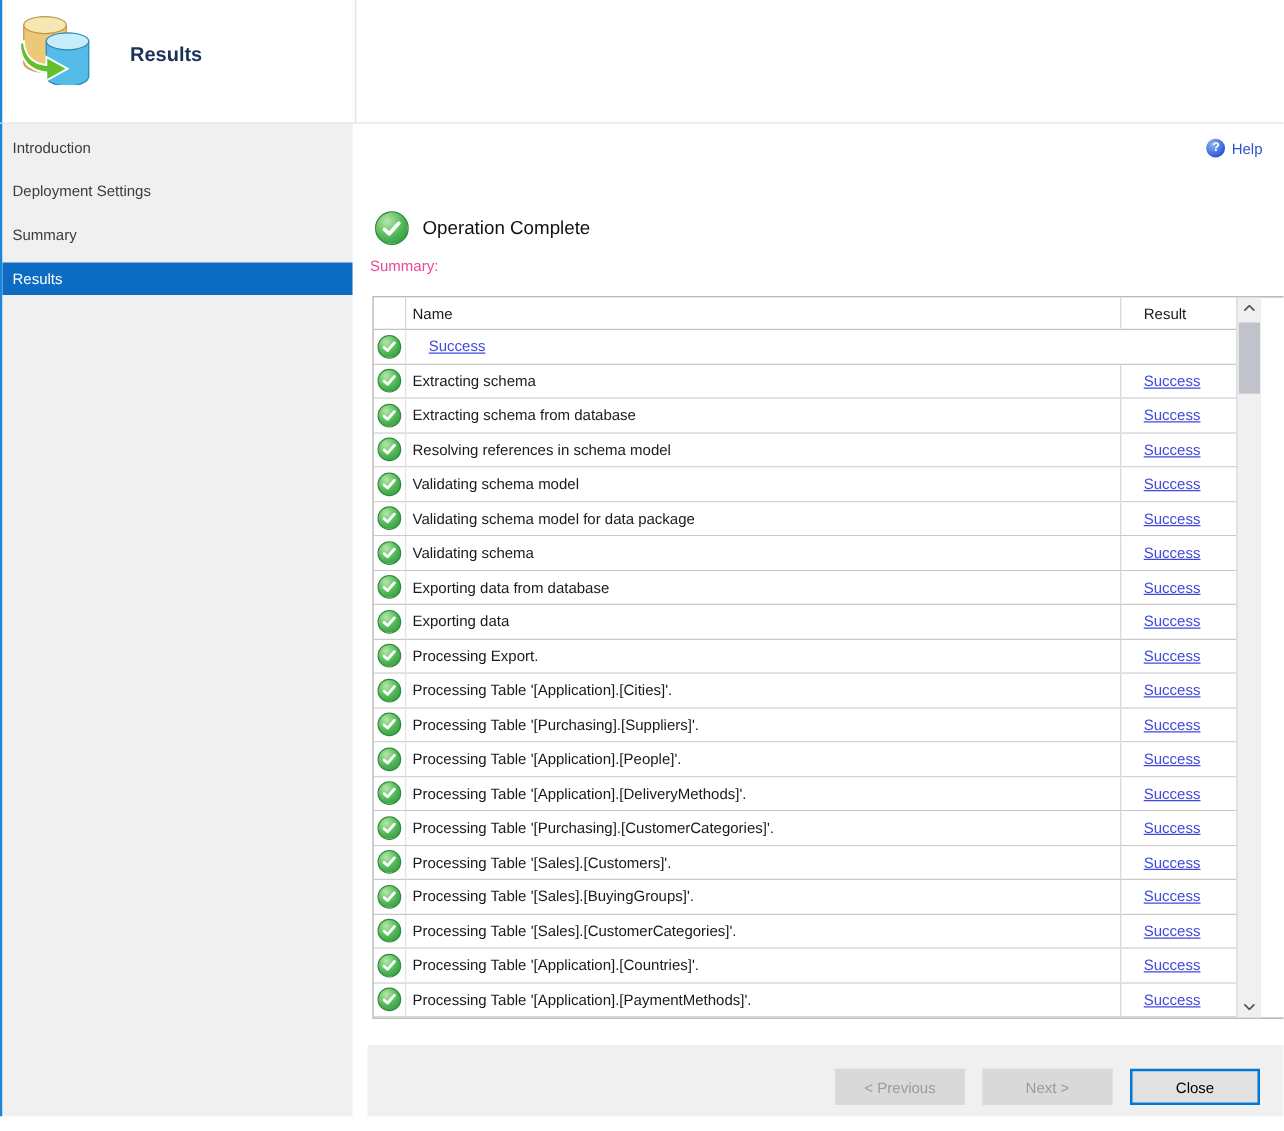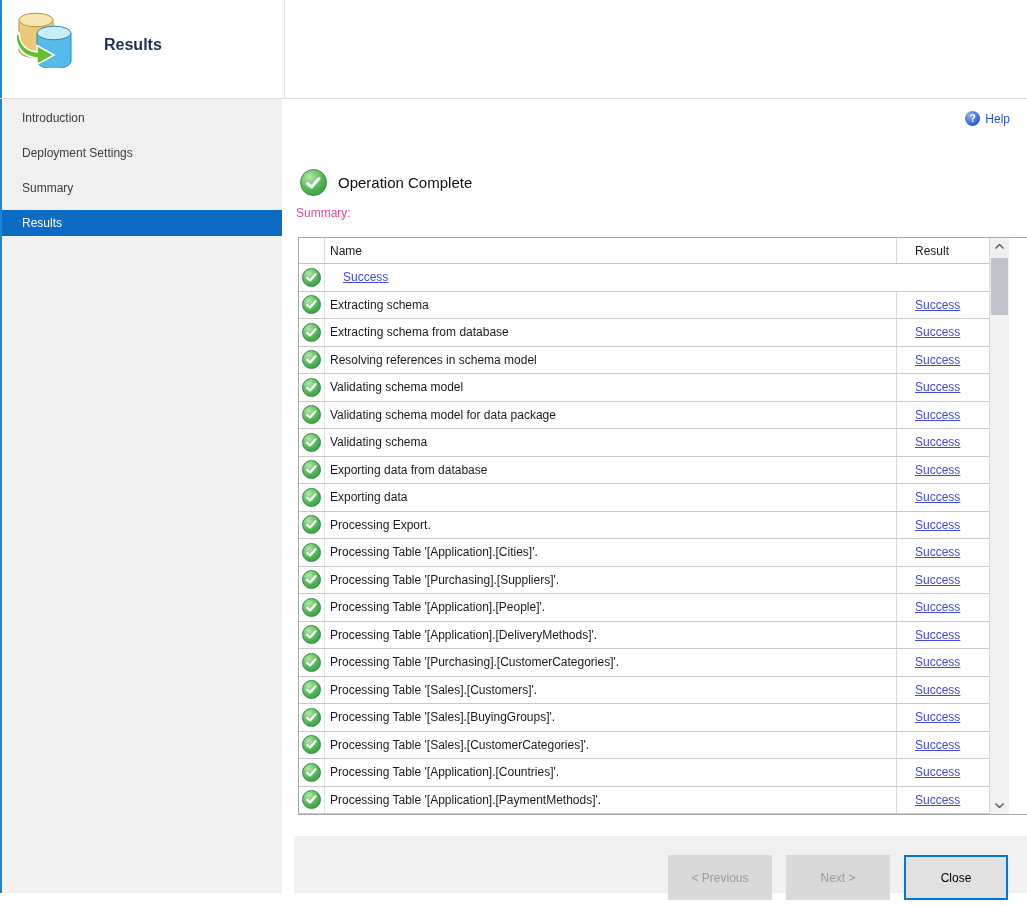--- a/index.html
+++ b/index.html
@@ -12,21 +12,21 @@
 
   
   .header { position:absolute; left:2px; top:0; width:1025px; height:98px; background:#fff; }
   .app-icon { position:absolute; left:12px; top:8px; width:58px; height:60px; }
   .page-title { position:absolute; left:102px; top:36px; font-size:16px; font-weight:bold; color:#1b3159; }
   .header-vsep { position:absolute; left:282px; top:0; width:1px; height:98px; background:#e4e4e4; }
   .header-divider { position:absolute; left:0; top:98px; width:1027px; height:1px; background:#e0e0e0; }
 
   
   .sidebar { position:absolute; left:2px; top:99px; width:280px; height:794px; background:#f0f0f0; padding-top:6px; }
-  .sb-item { height:26px; line-height:26px; padding-left:20px; margin-bottom:9px; color:#3c3c3c; cursor:default; }
+  .sb-item { height:26px; line-height:26px; padding-left:8px; margin-bottom:9px; color:#3c3c3c; cursor:default; }
   .sb-item.active { background:var(--accent,#0c6cc4); color:#fff; }
 
   
   .content { position:absolute; left:283px; top:99px; width:744px; height:739px; background:#fff; }
 
   .help-link { position:absolute; top:12px; right:17px; display:flex; align-items:center; gap:5px;
     color:#2b55ce; cursor:pointer; }
   .help-glyph { width:15px; height:15px; border-radius:50%;
     background:radial-gradient(circle at 35% 30%, #8fb4f0, #2b5bd7 70%); color:#fff;
     font-size:10px; font-weight:bold; text-align:center; line-height:15px; }
@@ -63,21 +63,21 @@
 
   
   .check { border-radius:50%; background:radial-gradient(circle at 35% 28%, #b6e8a8, #4cb554 55%, #2f9040);
     border:1px solid #2e8b3a; display:flex; align-items:center; justify-content:center; }
   .check-sm { width:19px; height:19px; }
   .check-lg { width:27px; height:27px; }
   .check svg { display:block; }
 
   
   .footer { position:absolute; left:294px; top:836px; width:733px; height:57px; background:#f0f0f0; }
-  .btn { position:absolute; top:19px; width:104px; height:45px; font-family:"Liberation Sans",sans-serif;
+  .btn { position:absolute; top:19px; width:104px; height:29px; font-family:"Liberation Sans",sans-serif;
     font-size:12px; text-align:center; }
   .btn-disabled { background:#d9d9d9; border:1px solid #d9d9d9; color:#9b9b9b; }
   .btn-close { background:#e1e1e1; border:2px solid #0078d7; color:#000; right:19px; cursor:pointer; }
   .btn-prev { right:255px; } .btn-next { right:137px; }
 </style>
 </head>
 <body>
 
 <div id="page">
   <div class="win-left-border"></div>

